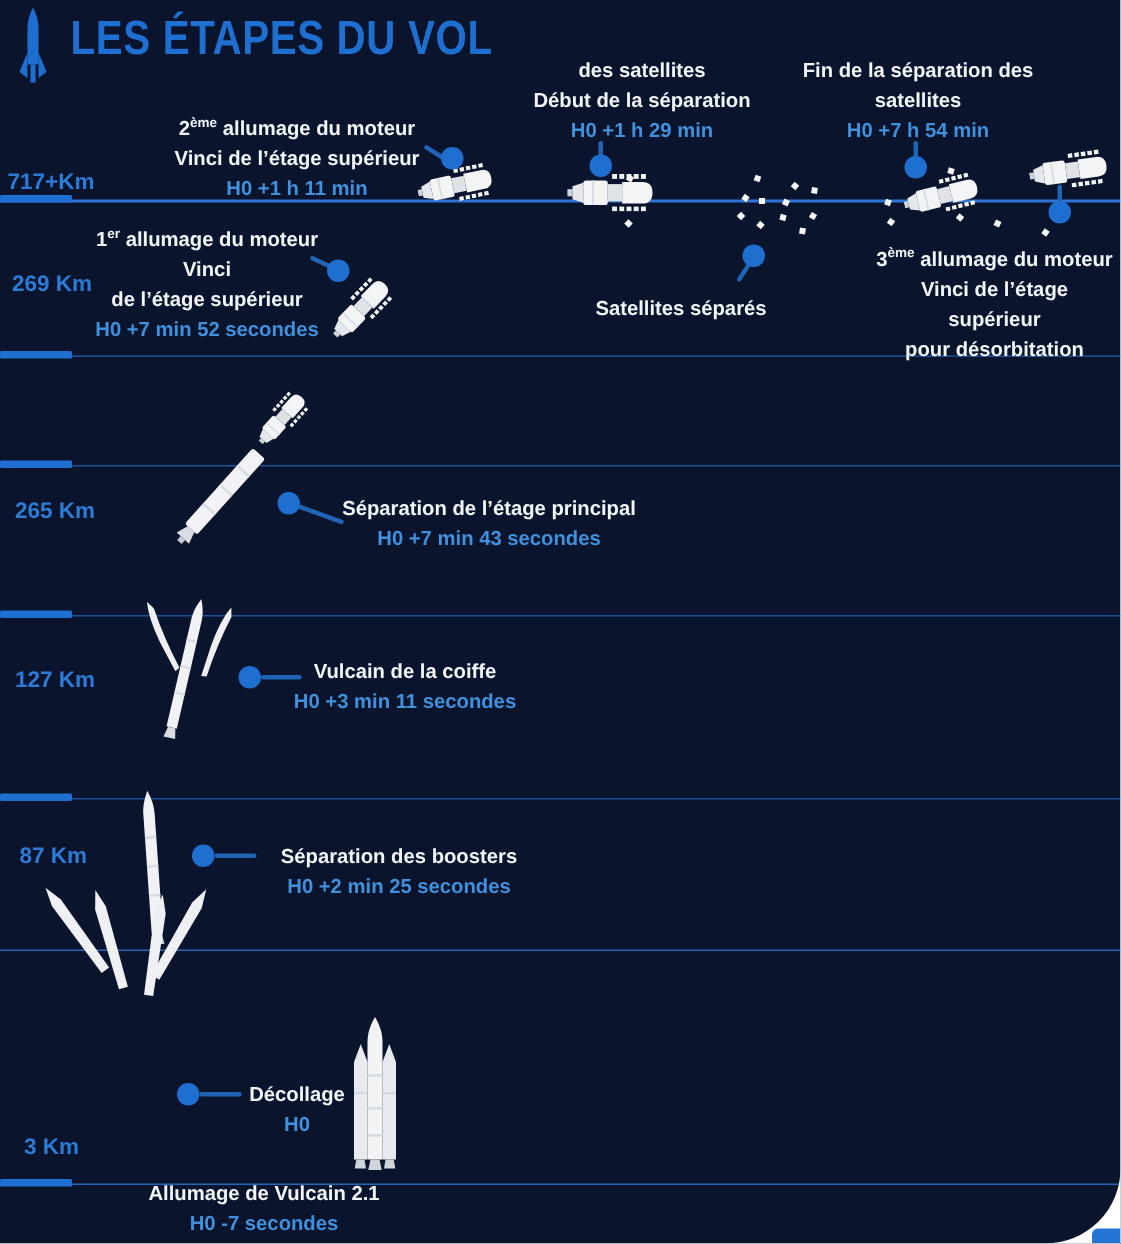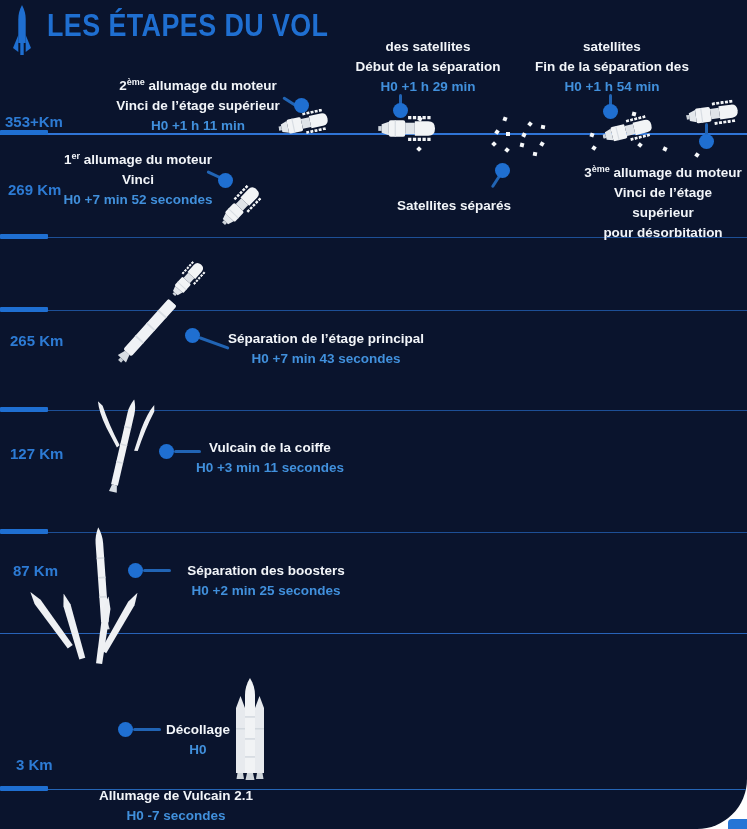--- a/index.html
+++ b/index.html
@@ -123,21 +123,21 @@
   <div class="hline" style="top:633px;background:#2863b8"></div>
   <div class="hline" style="top:789px;background:#2565b5"></div>
 
   <div class="tick" style="top:130px"></div>
   <div class="tick" style="top:234px"></div>
   <div class="tick" style="top:307px"></div>
   <div class="tick" style="top:407px"></div>
   <div class="tick" style="top:529px"></div>
   <div class="tick" style="top:786px"></div>
 
-  <div class="alt" style="left:5px;top:113px">353+Km</div>
+  <div class="alt" style="left:5px;top:113px">717+Km</div>
   <div class="alt" style="left:8px;top:181px">269 Km</div>
   <div class="alt" style="left:10px;top:332px">265 Km</div>
   <div class="alt" style="left:10px;top:445px">127 Km</div>
   <div class="alt" style="left:13px;top:562px">87 Km</div>
   <div class="alt" style="left:16px;top:756px">3 Km</div>
 
   <svg class="ill" style="left:278px;top:112px;transform:rotate(-12deg)" width="56" height="22">
         <use href="#stage"></use>
       </svg>
   <svg class="ill" style="left:378px;top:116px" width="64" height="25">
@@ -248,27 +248,28 @@
     <div class="time">H0 +1 h 11 min</div>
   </div>
 
   <div class="ev" style="left:350px;top:37px;width:156px">
     <div>des satellites</div>
     <div>Début de la séparation</div>
     <div class="time">H0 +1 h 29 min</div>
   </div>
 
   <div class="ev" style="left:534px;top:37px;width:156px">
+    <div>Fin de la séparation des</div>
     <div>satellites</div>
-    <div>Fin de la séparation des</div>
-    <div class="time">H0 +1 h 54 min</div>
+    <div class="time">H0 +7 h 54 min</div>
   </div>
 
   <div class="ev" style="left:48px;top:150px;width:180px">
     <div><span>1</span><sup>er</sup><span> allumage du moteur Vinci</span></div>
+    <div>de l’étage supérieur</div>
     <div class="time">H0 +7 min 52 secondes</div>
   </div>
 
   <div class="ev" style="left:396px;top:196px;width:116px">
     <div>Satellites séparés</div>
   </div>
 
   <div class="ev" style="left:584px;top:163px;width:158px">
     <div><span>3</span><sup>ème</sup><span> allumage du moteur</span></div>
     <div>Vinci de l’étage supérieur</div>

